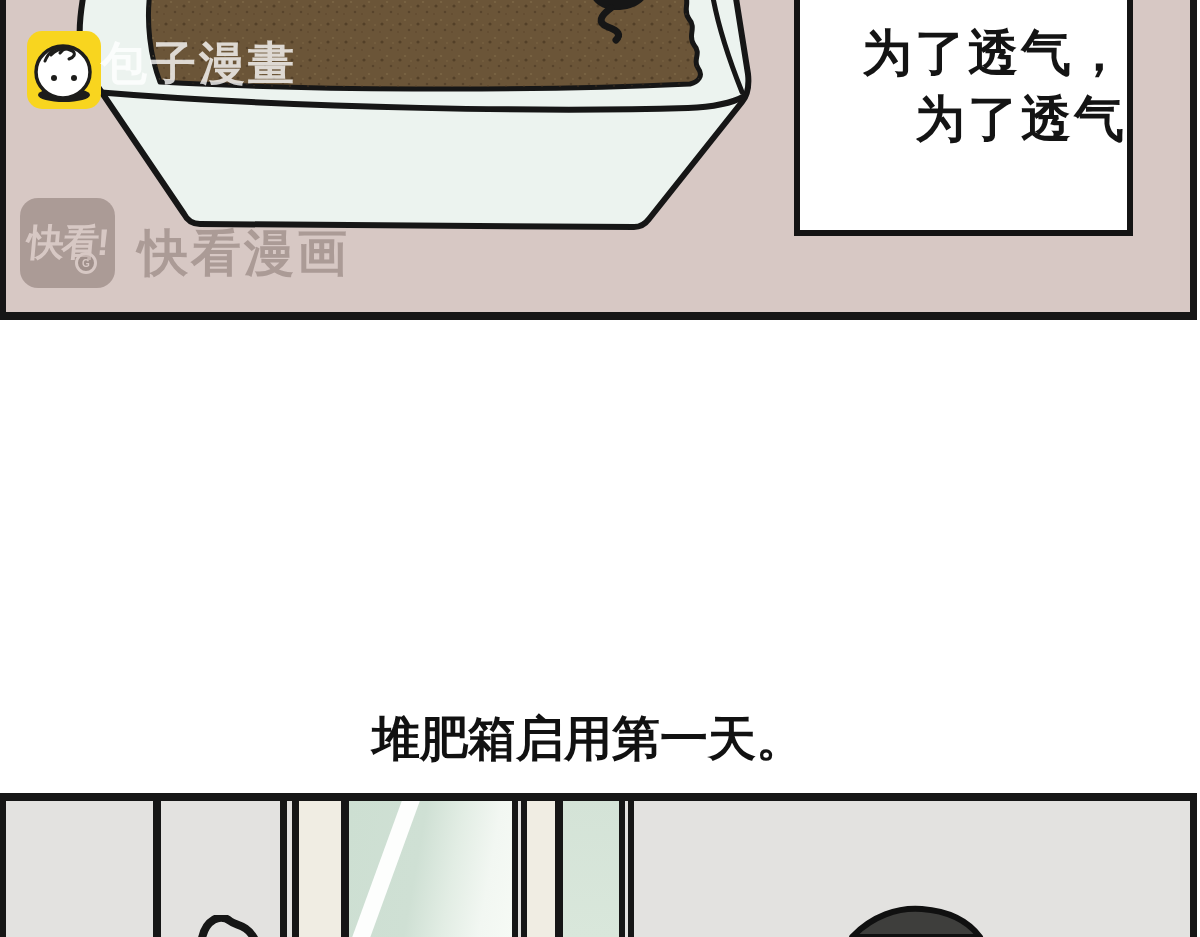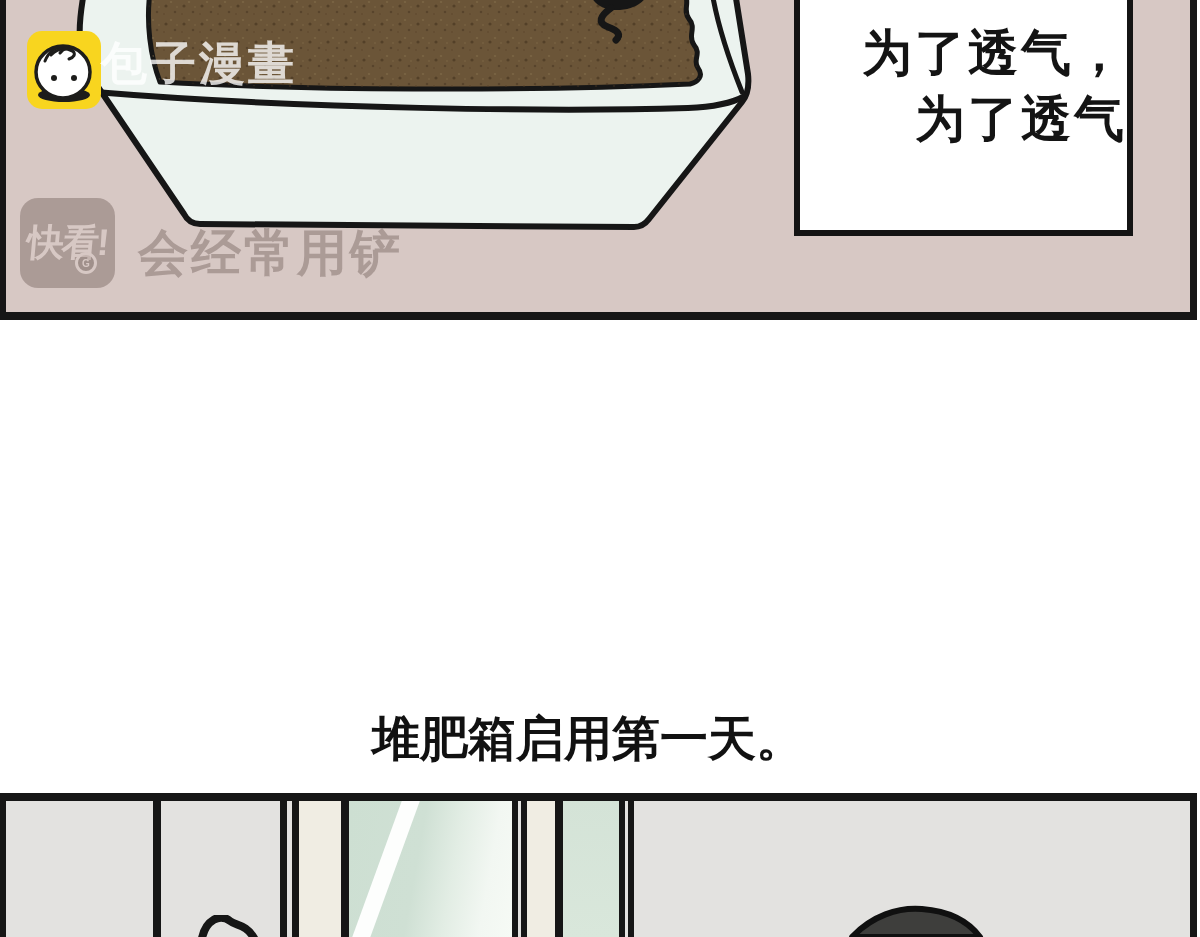--- a/index.html
+++ b/index.html
@@ -135,21 +135,21 @@
     <path d="M33,22 q6,-8 13,-2 q4,5 -4,8" fill="none" stroke="#1d1d1b" stroke-width="3" stroke-linecap="round"></path>
     <circle cx="27" cy="47" r="3" fill="#1d1d1b"></circle>
     <circle cx="47" cy="47" r="3" fill="#1d1d1b"></circle>
   </svg>
   <div class="abs" id="baozi-name">包子漫畫</div>
 
   <div class="abs" id="kk-logo">
     <span class="kk-txt">快看!</span>
   </div>
   <div class="abs" id="kk-badge">G</div>
-  <div class="abs" id="kk-name">会经常用铲</div>
+  <div class="abs" id="kk-name">快看漫画</div>
 
   <div class="abs border-black" id="p1-border-left"></div>
   <div class="abs border-black" id="p1-border-right"></div>
   <div class="abs border-black" id="p1-border-bottom"></div>
 </div>
 
 <div class="abs" id="narration">堆肥箱启用第一天。</div>
 
 <div class="abs" id="panel2">
 

